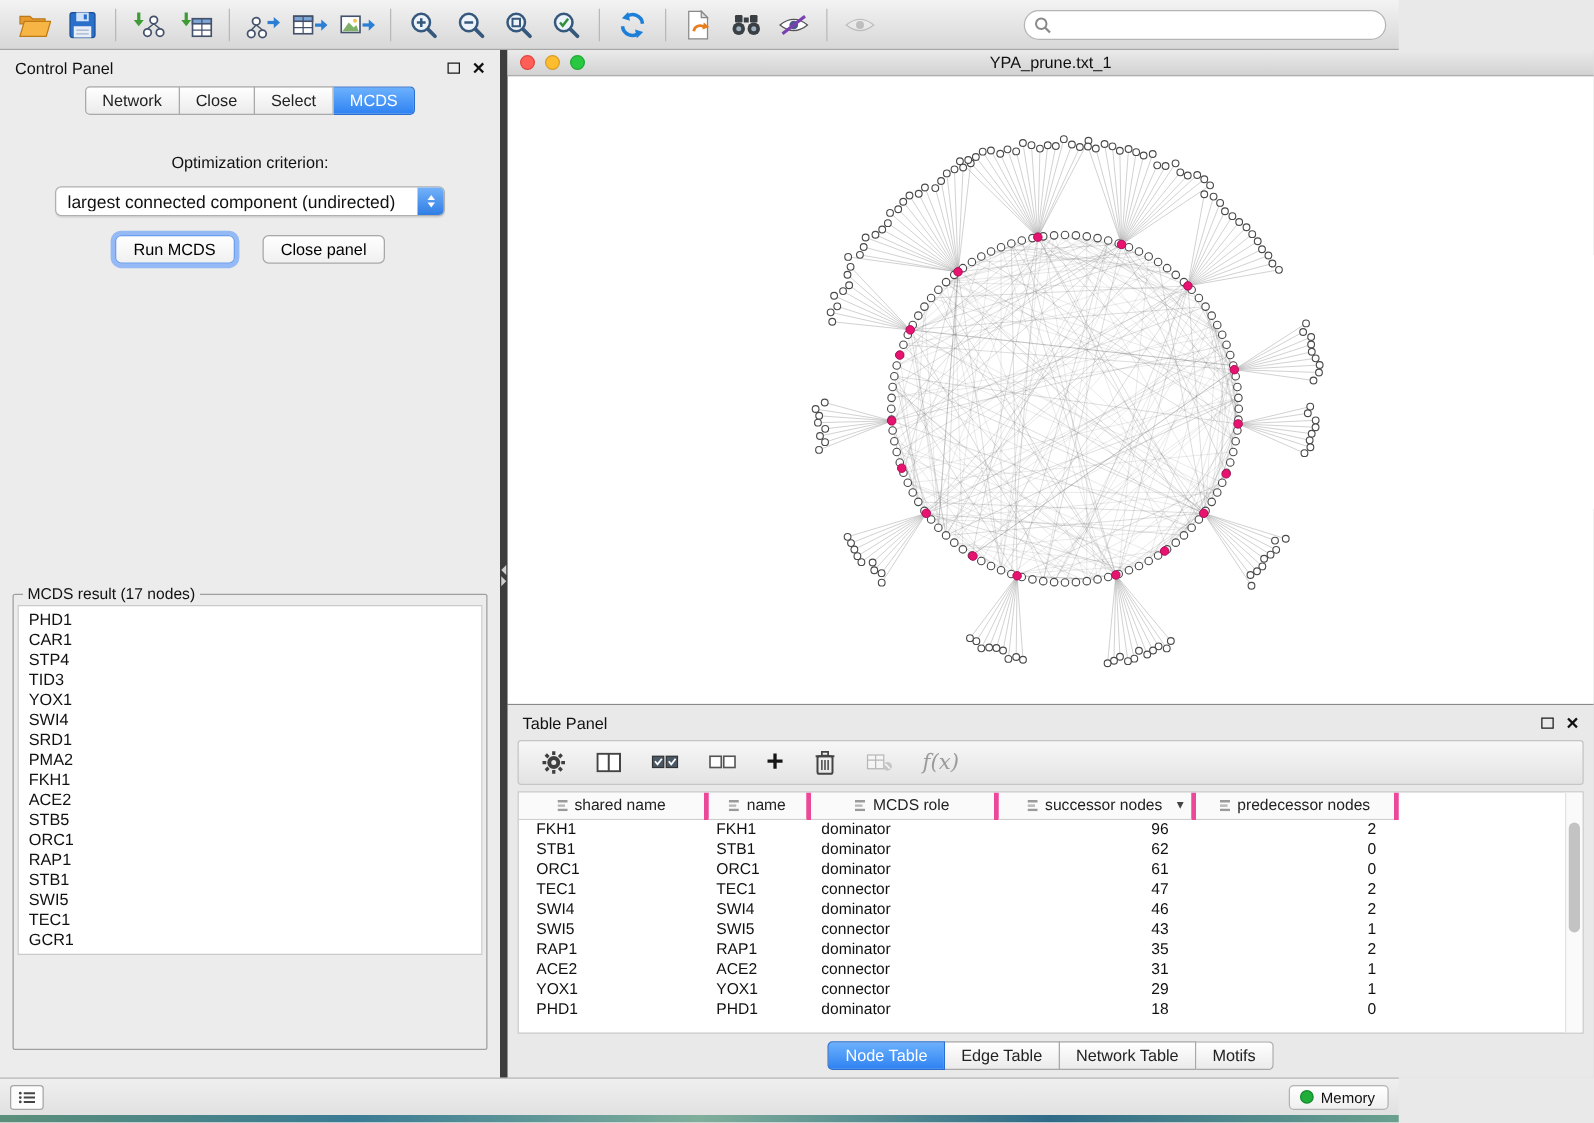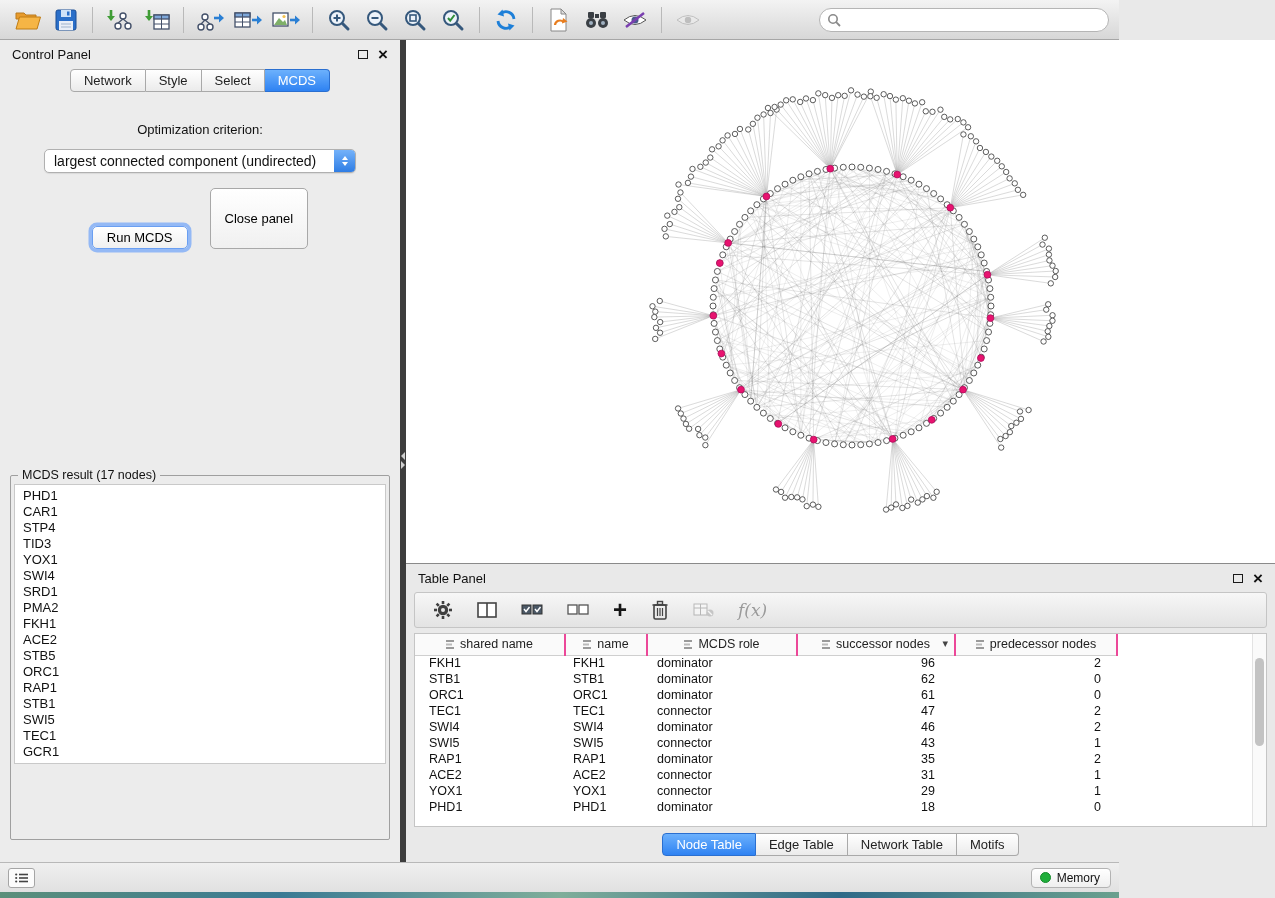--- a/index.html
+++ b/index.html
@@ -35,21 +35,21 @@
   .cp-body { flex:1; display:flex; flex-direction:column; }
   .opt-label { text-align:center; margin-top:30px; }
   .dropdown { width:312px; height:24px; margin:12px auto 0; background:#fff; border:1px solid #b0b0b0; border-radius:5px;
               display:flex; align-items:center; box-shadow:0 1px 1px rgba(0,0,0,.08); }
   .dropdown-value { flex:1; font-size:14px; padding-left:9px; white-space:nowrap; overflow:hidden; }
   .dropdown-cap { width:21px; align-self:stretch; background:linear-gradient(#74b2fa,#2f7de4); border-radius:0 4px 4px 0;
                   display:flex; align-items:center; justify-content:center; }
   .btn-row { display:flex; justify-content:center; gap:22px; margin-top:15px; }
   .push-btn { background:linear-gradient(#ffffff,#f0f0f0); border:1px solid #a8a8a8; border-radius:5px;
               font-size:13px; padding:3px 14px; font-family:"Liberation Sans",sans-serif; }
-  .focus-ring { box-shadow:0 0 0 3.5px rgba(77,144,254,.55); border-color:#6a9ff2;margin-top:38px; }
+  .focus-ring { box-shadow:0 0 0 3.5px rgba(77,144,254,.55); border-color:#6a9ff2; }
   .result-fieldset { margin:auto 10px 22px; height:372px; border:1px solid #9f9f9f; border-radius:2px;
                      padding:2px 3px 3px; display:flex; flex-direction:column; }
   .result-fieldset legend { font-size:12.5px; padding:0 4px; margin-left:4px; }
   .result-list { flex:1; background:#fff; border:1px solid #c9c9c9; overflow:hidden; padding:3px 0; }
   .result-item { font-size:13px; line-height:16px; padding-left:8px; }
 
   
   .splitter { width:6px; flex:none; background:#3d3d3d; position:relative; }
   .splitter-handle { position:absolute; top:50%; left:0; width:6px; }
   .tri { width:0; height:0; margin:1px auto; }
@@ -73,21 +73,21 @@
   
   .table-panel { flex:1; display:flex; flex-direction:column; background:#e9e9e9; }
   .tp-toolbar { height:36px; flex:none; margin:3px 8px 0; background:linear-gradient(#f7f7f7,#e3e3e3);
                 border:1px solid #c5c5c5; border-radius:3px; display:flex; align-items:center; gap:24px; padding:0 18px; }
   .tp-ic { display:flex; align-items:center; }
   .plus-glyph { font-size:24px; font-weight:bold; color:#151515; line-height:20px; }
   .fx-glyph { font-family:"DejaVu Serif", serif; font-style:italic; font-size:17px; color:#9a9a9a; }
   .tp-table-area { flex:1; margin:5px 8px 0; background:#fff; border:1px solid #c5c5c5; position:relative; overflow:hidden; }
   table.node-table { border-collapse:collapse; table-layout:fixed; width:678px; }
   .node-table th { height:21px; font-weight:normal; font-size:12.5px; background:#fafafa; color:#222;
-                   border-right:2px solid #ec4899; border-bottom:1px solid #cfcfcf; text-align:center;
+                   border-right:4px solid #ec4899; border-bottom:1px solid #cfcfcf; text-align:center;
                    position:relative; white-space:nowrap; overflow:hidden; }
   .node-table th .hdr-icon { margin-right:5px; opacity:.85; }
   .node-table th .hdr-icon svg { vertical-align:-1px; }
   .sort-arrow { position:absolute; right:6px; top:3px; font-size:11px; color:#444; }
   .node-table td { height:16px; font-size:12.5px; padding:0 6px; white-space:nowrap; overflow:hidden; }
   .node-table th:nth-child(1), .node-table td:nth-child(1) { width:150px; }
   .node-table th:nth-child(2), .node-table td:nth-child(2) { width:82px; }
   .node-table th:nth-child(3), .node-table td:nth-child(3) { width:150px; }
   .node-table th:nth-child(4), .node-table td:nth-child(4) { width:158px; }
   .node-table th:nth-child(5), .node-table td:nth-child(5) { width:162px; }
@@ -272,21 +272,21 @@
     <div class="control-panel">
       <div class="panel-header">
         <span>Control Panel</span>
         <span class="header-icons">
           <span class="float-icon"></span>
           <span class="close-icon">×</span>
         </span>
       </div>
       <div class="cp-tabs">
           <div class="seg seg-first">Network</div>
-          <div class="seg">Style</div>
+          <div class="seg">Close</div>
           <div class="seg">Select</div>
           <div class="seg seg-active seg-last">MCDS</div>
         </div>
       <div class="cp-body">
         <div class="opt-label">Optimization criterion:</div>
         <div class="dropdown">
           <span class="dropdown-value">largest connected component (undirected)</span>
           <span class="dropdown-cap">
             <svg width="8" height="12" viewBox="0 0 8 12">
               <polygon points="4,1 7,5 1,5" fill="#fff"></polygon>
@@ -326,20 +326,28 @@
     <div class="splitter">
       <div class="splitter-handle">
         <div class="tri tri-left"></div>
         <div class="tri tri-right"></div>
       </div>
     </div>
 
     <div class="right-col">
 
       <div class="network-window">
+        <div class="net-titlebar">
+          <span class="traffic">
+            <span class="light light-red"></span>
+            <span class="light light-yellow"></span>
+            <span class="light light-green"></span>
+          </span>
+          <span class="net-title">YPA_prune.txt_1</span>
+        </div>
         <div class="net-canvas">
           <svg id="net-svg" width="869" height="502" viewBox="0 0 869 502">
               <line x1="320.22903970722325" y1="325.18332152754505" x2="512.9637607001384" y2="387.80662852609703" stroke="#666" stroke-width="0.5" opacity="0.22"></line>
               <line x1="472.0460027274157" y1="402.5379278512877" x2="428.57868053456167" y2="128.0960565172876" stroke="#666" stroke-width="0.5" opacity="0.22"></line>
               <line x1="584.7257152515298" y1="257.27211778542545" x2="419.9539972725843" y2="402.5379278512877" stroke="#666" stroke-width="0.5" opacity="0.22"></line>
               <line x1="371.5200754979194" y1="148.63841835521993" x2="512.9637607001384" y2="144.19337147390297" stroke="#666" stroke-width="0.5" opacity="0.22"></line>
               <line x1="527.7021500686537" y1="153.5466377818823" x2="386.81667847245484" y2="140.2290397072233" stroke="#666" stroke-width="0.5" opacity="0.22"></line>
               <line x1="344.6733607884238" y1="361.1520477240877" x2="308.0960565172876" y2="283.42131946543833" stroke="#666" stroke-width="0.5" opacity="0.22"></line>
               <line x1="578.1968557650264" y1="223.0466377818823" x2="428.57868053456167" y2="403.9039434827124" stroke="#666" stroke-width="0.5" opacity="0.22"></line>
               <line x1="541.1520477240878" y1="367.3266392115762" x2="584.7257152515298" y2="257.27211778542545" stroke="#666" stroke-width="0.5" opacity="0.22"></line>

